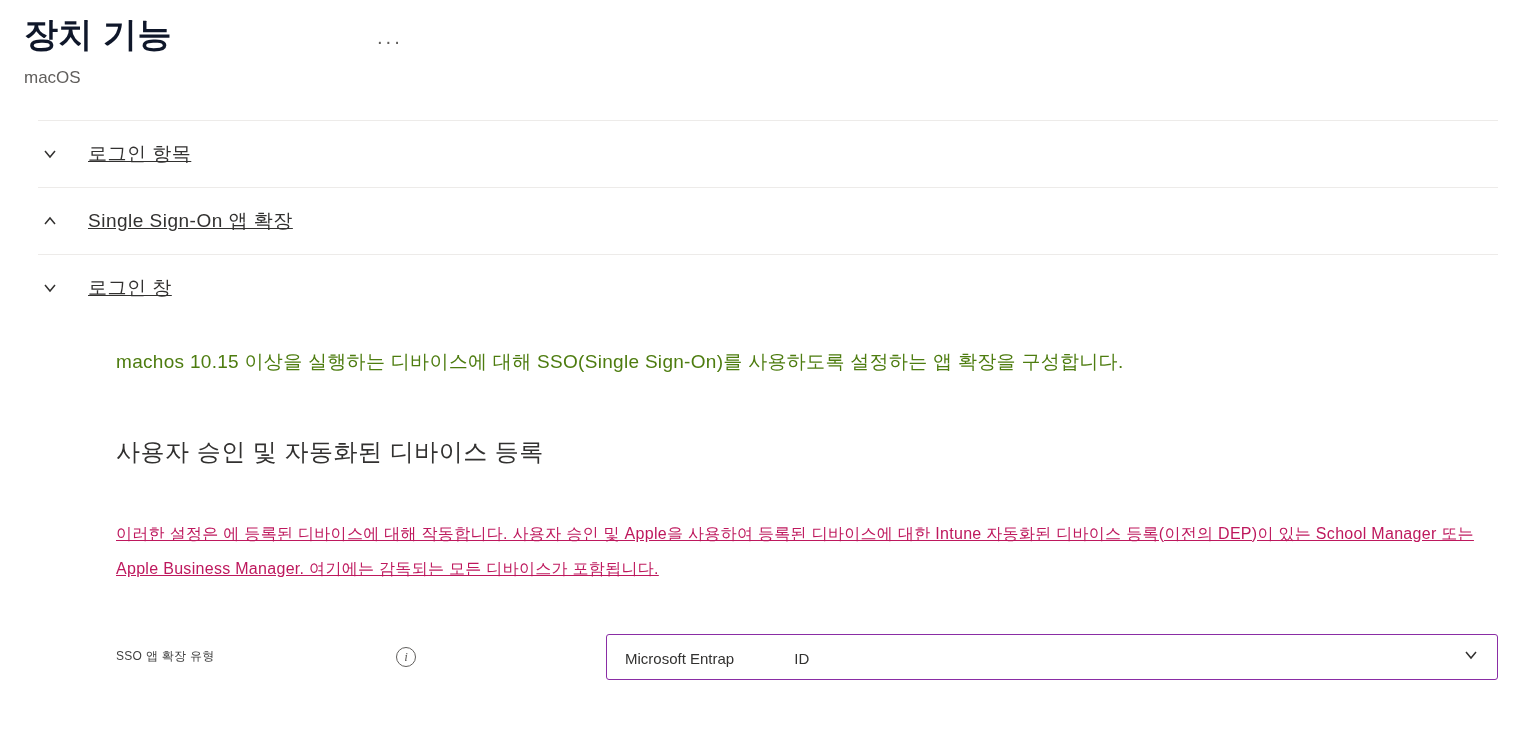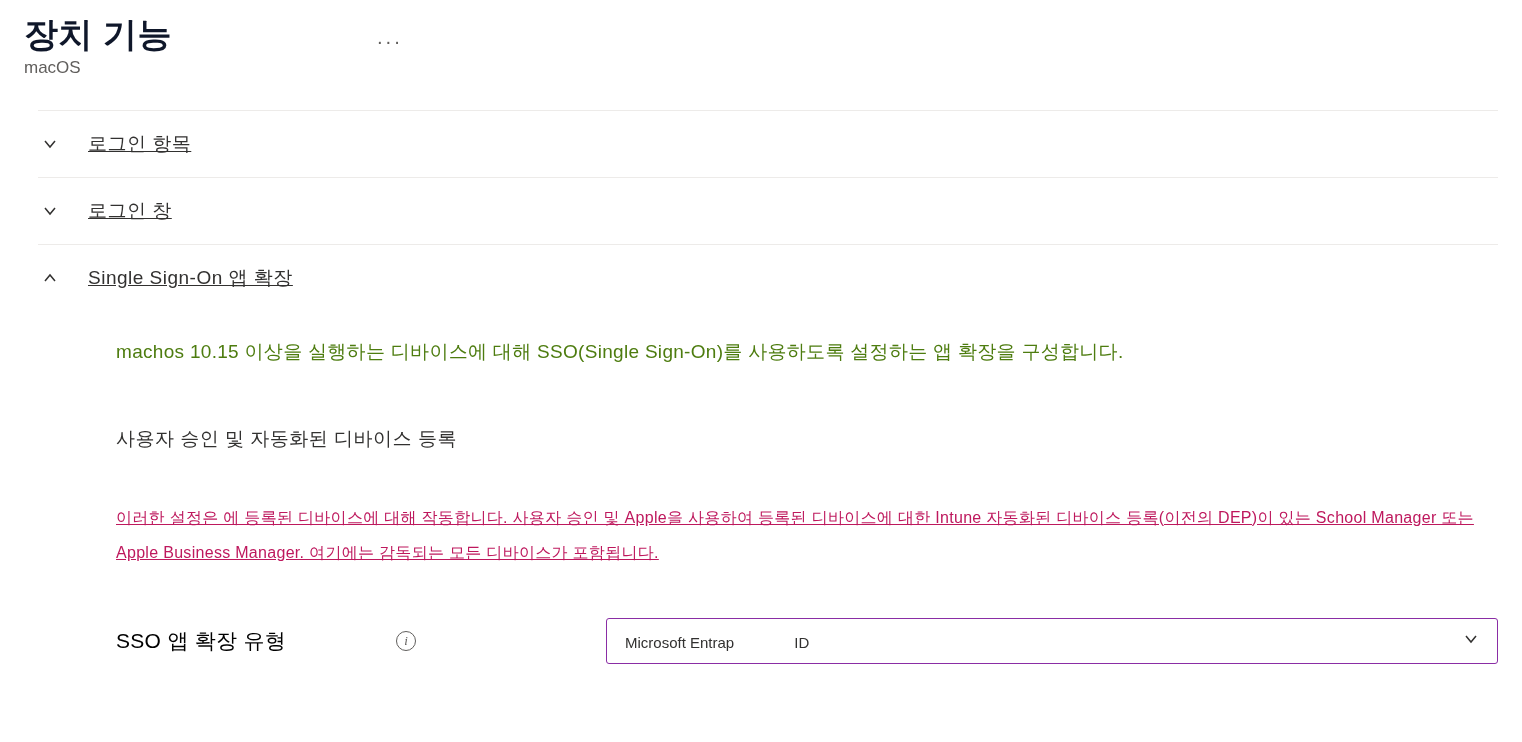--- a/index.html
+++ b/index.html
@@ -32,21 +32,21 @@
       font-size: 20px;
       color: #605e5c;
       margin-left: 200px;
       vertical-align: middle;
       letter-spacing: 2px;
     }
     
     .subtitle {
       font-size: 17px;
       color: #605e5c;
-      margin-top: 0;
+      margin-top: 10px;
     }
     
     .sections {
       padding: 24px 24px 0 38px;
     }
     
     .section-row {
       display: flex;
       align-items: center;
       padding: 20px 0;
@@ -87,21 +87,21 @@
     }
     
     .sso-description {
       font-size: 19px;
       color: #4d7c0f;
       letter-spacing: 0.3px;
       line-height: 1.4;
     }
     
     .sso-subheading {
-      font-size: 19px;
+      font-size: 24px;
       color: #323130;
       margin-top: 60px;
       letter-spacing: 0.5px;
     }
     
     .sso-paragraph {
       font-size: 16px;
       color: #be185d;
       margin-top: 48px;
       line-height: 2.2;
@@ -110,22 +110,22 @@
       text-decoration: underline;
     }
     
     .form-row {
       display: flex;
       align-items: center;
       margin-top: 48px;
     }
     
     .form-label {
-      font-size: 21px;
-      color: #000000;
+      font-size: 12px;
+      color: #404040;
       width: 280px;
       letter-spacing: 0.3px;
     }
     
     .info-icon {
       width: 20px;
       height: 20px;
       border: 1.5px solid #605e5c;
       border-radius: 50%;
       display: flex;
@@ -181,36 +181,36 @@
 
   <div class="section-row">
     <span class="chevron">
       <svg viewBox="0 0 16 16">
           <polyline points="3,5 8,11 13,5"></polyline>
         </svg>
     </span>
     <span class="section-label">로그인 항목</span>
   </div>
 
+  <div class="section-row" style="border-bottom:none;">
+    <span class="chevron">
+      <svg viewBox="0 0 16 16">
+          <polyline points="3,11 8,5 13,11"></polyline>
+        </svg>
+    </span>
+    <span class="section-label">Single Sign-On 앱 확장</span>
+  </div>
+
   <div class="section-row">
     <span class="chevron">
       <svg viewBox="0 0 16 16">
           <polyline points="3,5 8,11 13,5"></polyline>
         </svg>
     </span>
     <span class="section-label">로그인 창</span>
-  </div>
-
-  <div class="section-row" style="border-bottom:none;">
-    <span class="chevron">
-      <svg viewBox="0 0 16 16">
-          <polyline points="3,11 8,5 13,11"></polyline>
-        </svg>
-    </span>
-    <span class="section-label">Single Sign-On 앱 확장</span>
   </div>
 
   <div class="expanded-content">
     <div class="sso-description">machos  10.15 이상을 실행하는 디바이스에 대해 SSO(Single Sign-On)를 사용하도록 설정하는 앱 확장을 구성합니다.</div>
 
     <div class="sso-subheading">사용자 승인 및 자동화된 디바이스 등록</div>
 
     <div class="sso-paragraph">이러한 설정은 에 등록된 디바이스에 대해 작동합니다.   사용자 승인 및 Apple을 사용하여 등록된 디바이스에 대한 Intune 자동화된 디바이스 등록(이전의 DEP)이 있는 School Manager 또는 Apple Business Manager. 여기에는 감독되는 모든 디바이스가 포함됩니다.</div>
 
     <div class="form-row">

